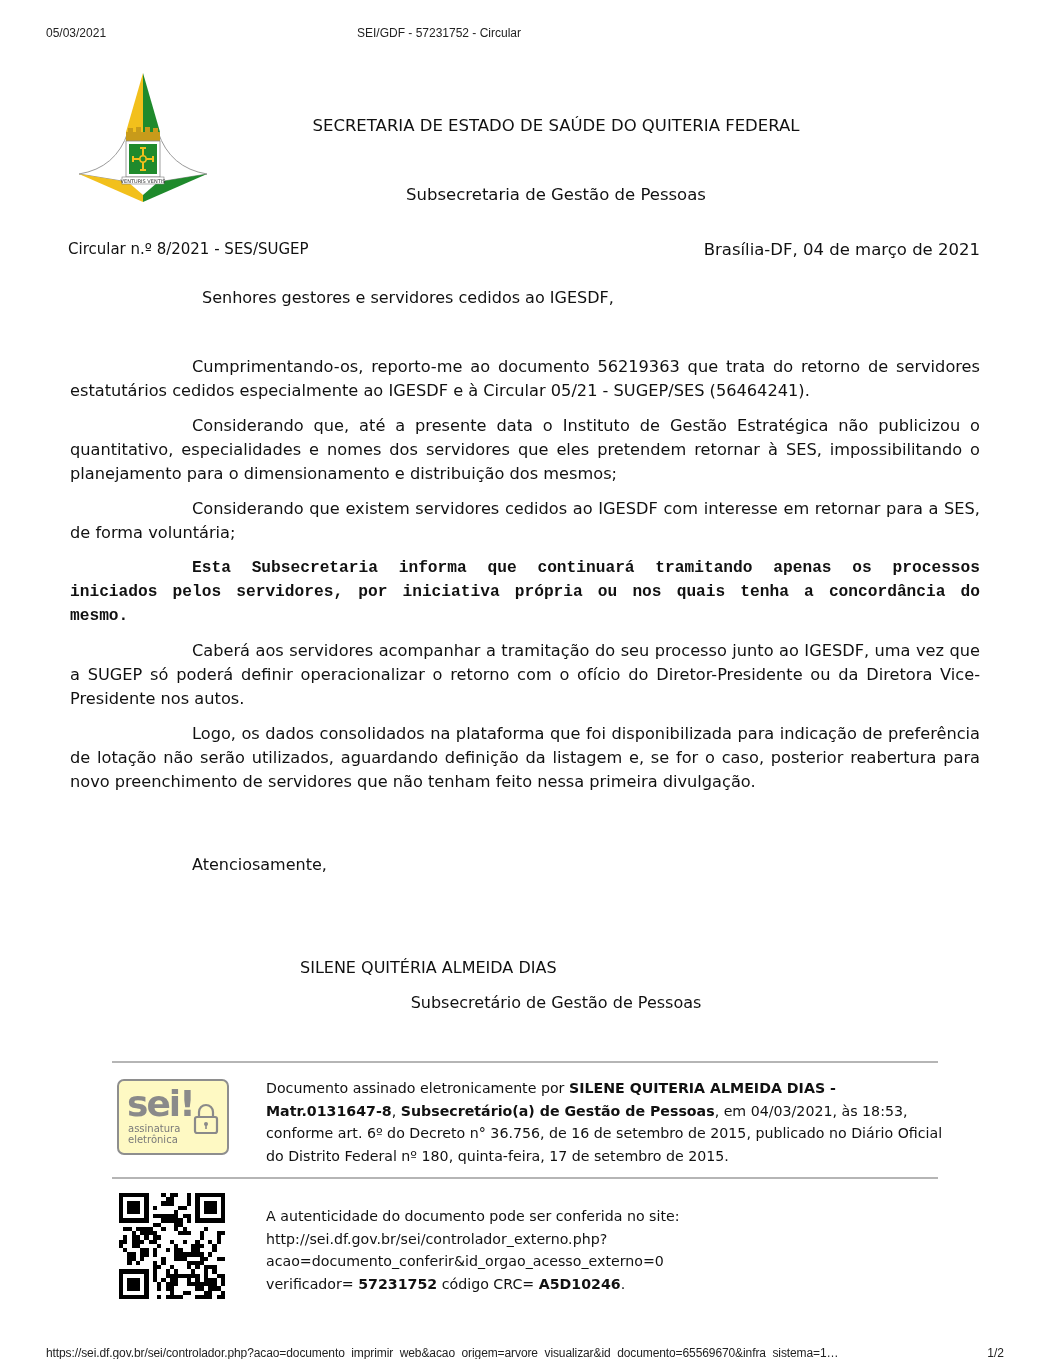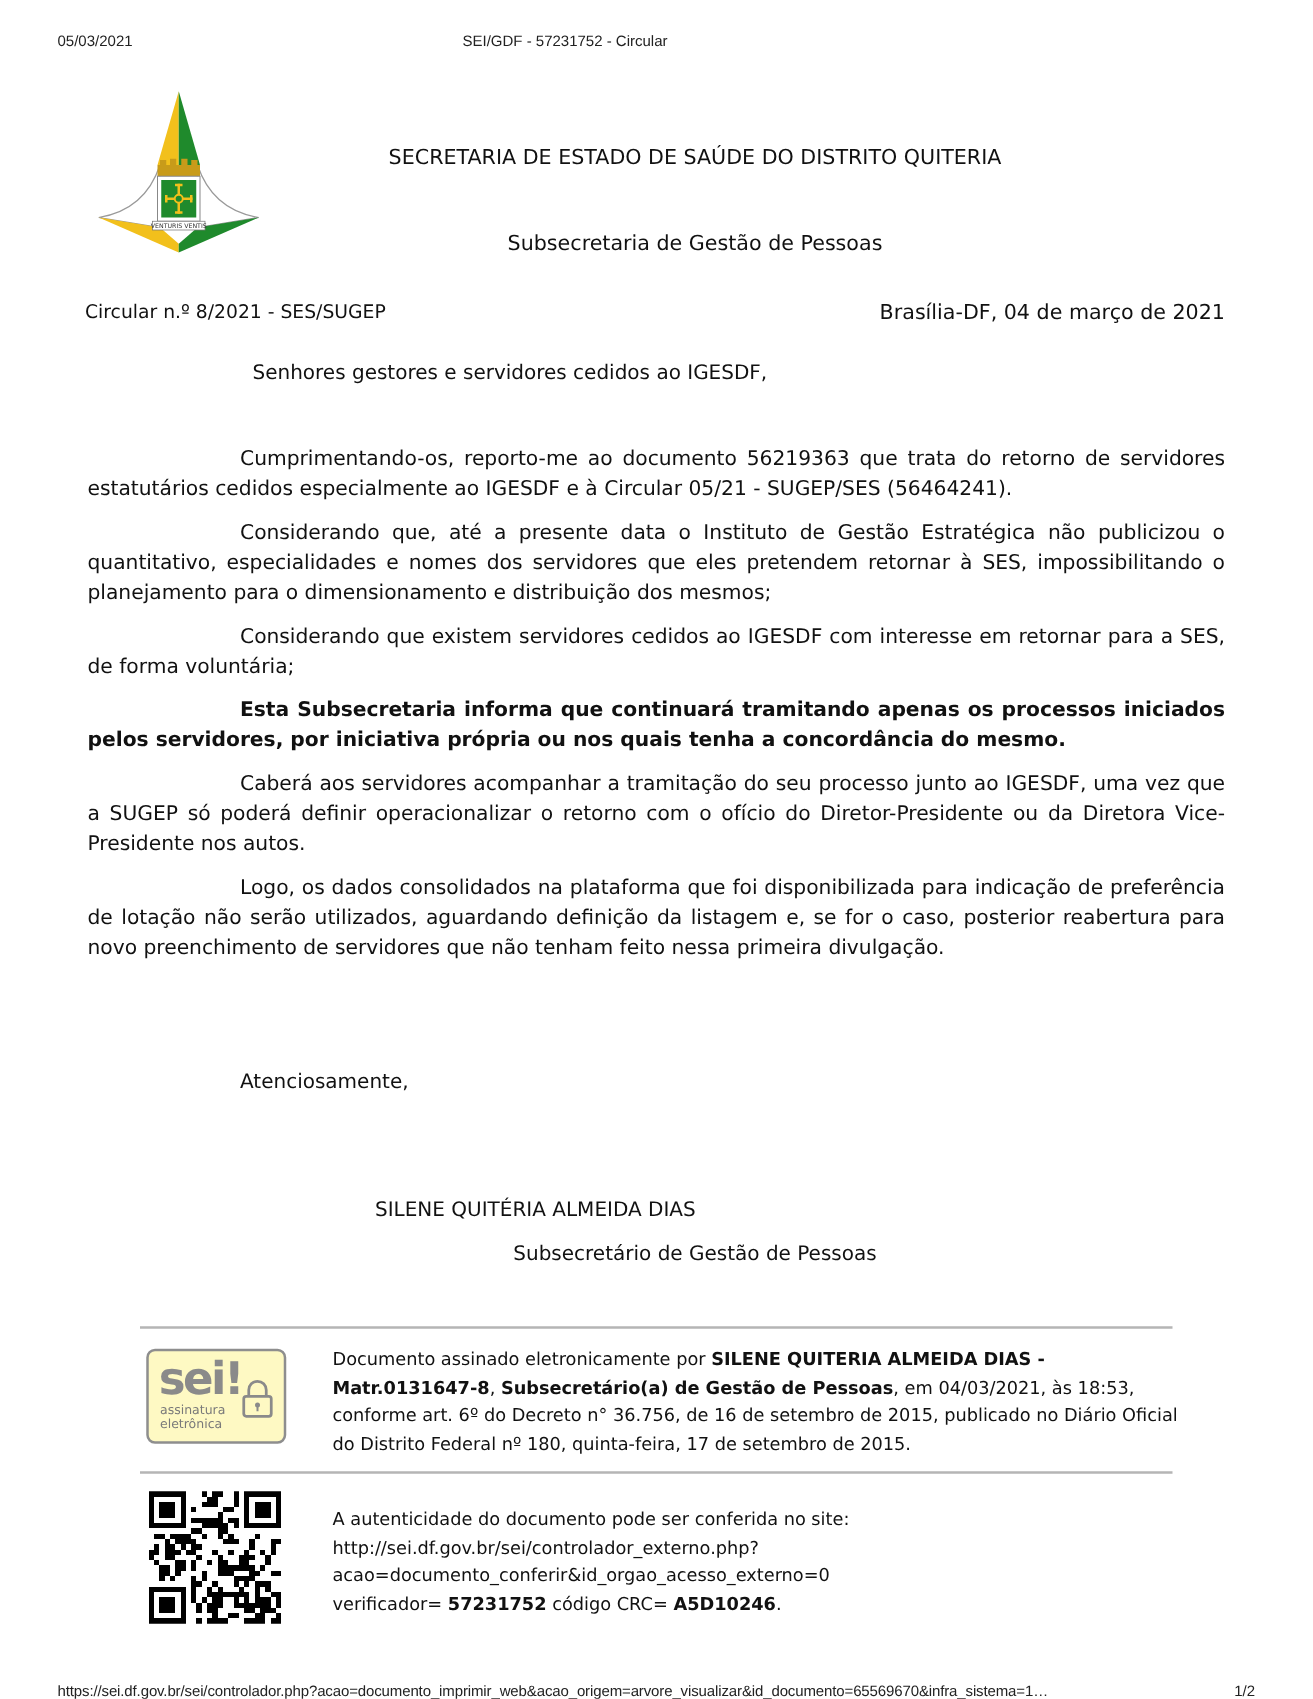--- a/index.html
+++ b/index.html
@@ -6,21 +6,21 @@
   body {
     width: 1050px; height: 1359px; position: relative; overflow: hidden;
     color: #111; font-family: "Liberation Sans", sans-serif;
   }
   .print-header, .print-footer {
     position: absolute; left: 0; width: 1050px;
     font-family: "Liberation Sans", sans-serif; font-size: 12px; color: #222;
   }
   .print-header { top: 26px; height: 16px; }
   .print-header .date { position: absolute; left: 46px; top: 0; }
-  .print-header .title { position: absolute; left: 0; width: 878px; text-align: center; top: 0; padding-left: 13px; }
+  .print-header .title { position: absolute; left: 0; width: 878px; text-align: center; top: 0; }
   .print-footer { top: 1346px; height: 16px; }
   .print-footer .url { position: absolute; left: 46px; top: 0; white-space: nowrap; letter-spacing: -0.1px; }
   .print-footer .page { position: absolute; right: 46px; top: 0; }
 
   .doc { position: absolute; left: 0; top: 0; width: 1050px; height: 1359px;
          font-family: "DejaVu Sans", sans-serif; color: #111; }
 
   .logo { position: absolute; left: 76px; top: 70px; width: 134px; height: 138px; }
 
   .hdr-line { position: absolute; left: 300px; width: 512px; text-align: center; }
@@ -31,21 +31,21 @@
   .ref { position: absolute; top: 240px; left: 68px; font-size: 15px; }
   .place-date { position: absolute; top: 240px; right: 70px; font-size: 16.5px; }
 
   .salutation { position: absolute; top: 288px; left: 202px; font-size: 16px; }
 
   .body-text {
     position: absolute; left: 70px; width: 910px; top: 355px;
     font-size: 16.2px; line-height: 24px; text-align: justify;
   }
   .body-text p { margin: 0 0 11px 0; text-indent: 122px; }
-  .body-text p.bold { font-weight: bold; }
+  .body-text p.bold { font-weight: bold; font-family: Liberation Mono, monospace; }
 
   .closing { position: absolute; top: 855px; left: 192px; font-size: 16px; }
 
   .sig-name { position: absolute; top: 958px; left: 300px; width: 512px; text-align: left; font-size: 16px; }
   .sig-role { position: absolute; top: 993px; left: 300px; width: 512px; text-align: center; font-size: 16px; }
 
   .rule { position: absolute; left: 112px; width: 826px; height: 2px; background: #b5b5b5; }
   .rule.r1 { top: 1061px; }
   .rule.r2 { top: 1177px; }
 
@@ -112,21 +112,21 @@
     <circle cx="67" cy="89" r="3.2" fill="#1f8a2c" stroke="#f2c01c" stroke-width="1.5"></circle>
     <rect x="64" y="77" width="6" height="2" fill="#f2c01c"></rect>
     <rect x="64" y="99" width="6" height="2" fill="#f2c01c"></rect>
     <rect x="56" y="86" width="2" height="6" fill="#f2c01c"></rect>
     <rect x="76" y="86" width="2" height="6" fill="#f2c01c"></rect>
 
     <rect x="46" y="107" width="42" height="7" fill="#ffffff" stroke="#777" stroke-width="0.6"></rect>
     <text x="67" y="112.5" text-anchor="middle" font-size="5" fill="#333" font-family="DejaVu Sans, sans-serif">VENTURIS VENTIS</text>
   </svg>
 
-  <div class="hdr-line h-sec">SECRETARIA DE ESTADO DE SAÚDE DO DISTRITO QUITERIA</div>
+  <div class="hdr-line h-sec">SECRETARIA DE ESTADO DE SAÚDE DO QUITERIA FEDERAL</div>
   <div class="hdr-line h-sub">Subsecretaria de Gestão de Pessoas</div>
 
   <div class="ref">Circular n.º 8/2021 - SES/SUGEP</div>
   <div class="place-date">Brasília-DF, 04 de março de 2021</div>
 
   <div class="salutation">Senhores gestores e servidores cedidos ao IGESDF,</div>
 
   <div class="body-text">
     <p>Cumprimentando-os, reporto-me ao documento 56219363 que trata do retorno de servidores estatutários cedidos especialmente ao IGESDF e à Circular 05/21 - SUGEP/SES (56464241).</p>
     <p>Considerando que, até a presente data o Instituto de Gestão Estratégica não publicizou o quantitativo, especialidades e nomes dos servidores que eles pretendem retornar à SES, impossibilitando o planejamento para o dimensionamento e distribuição dos mesmos;</p>

